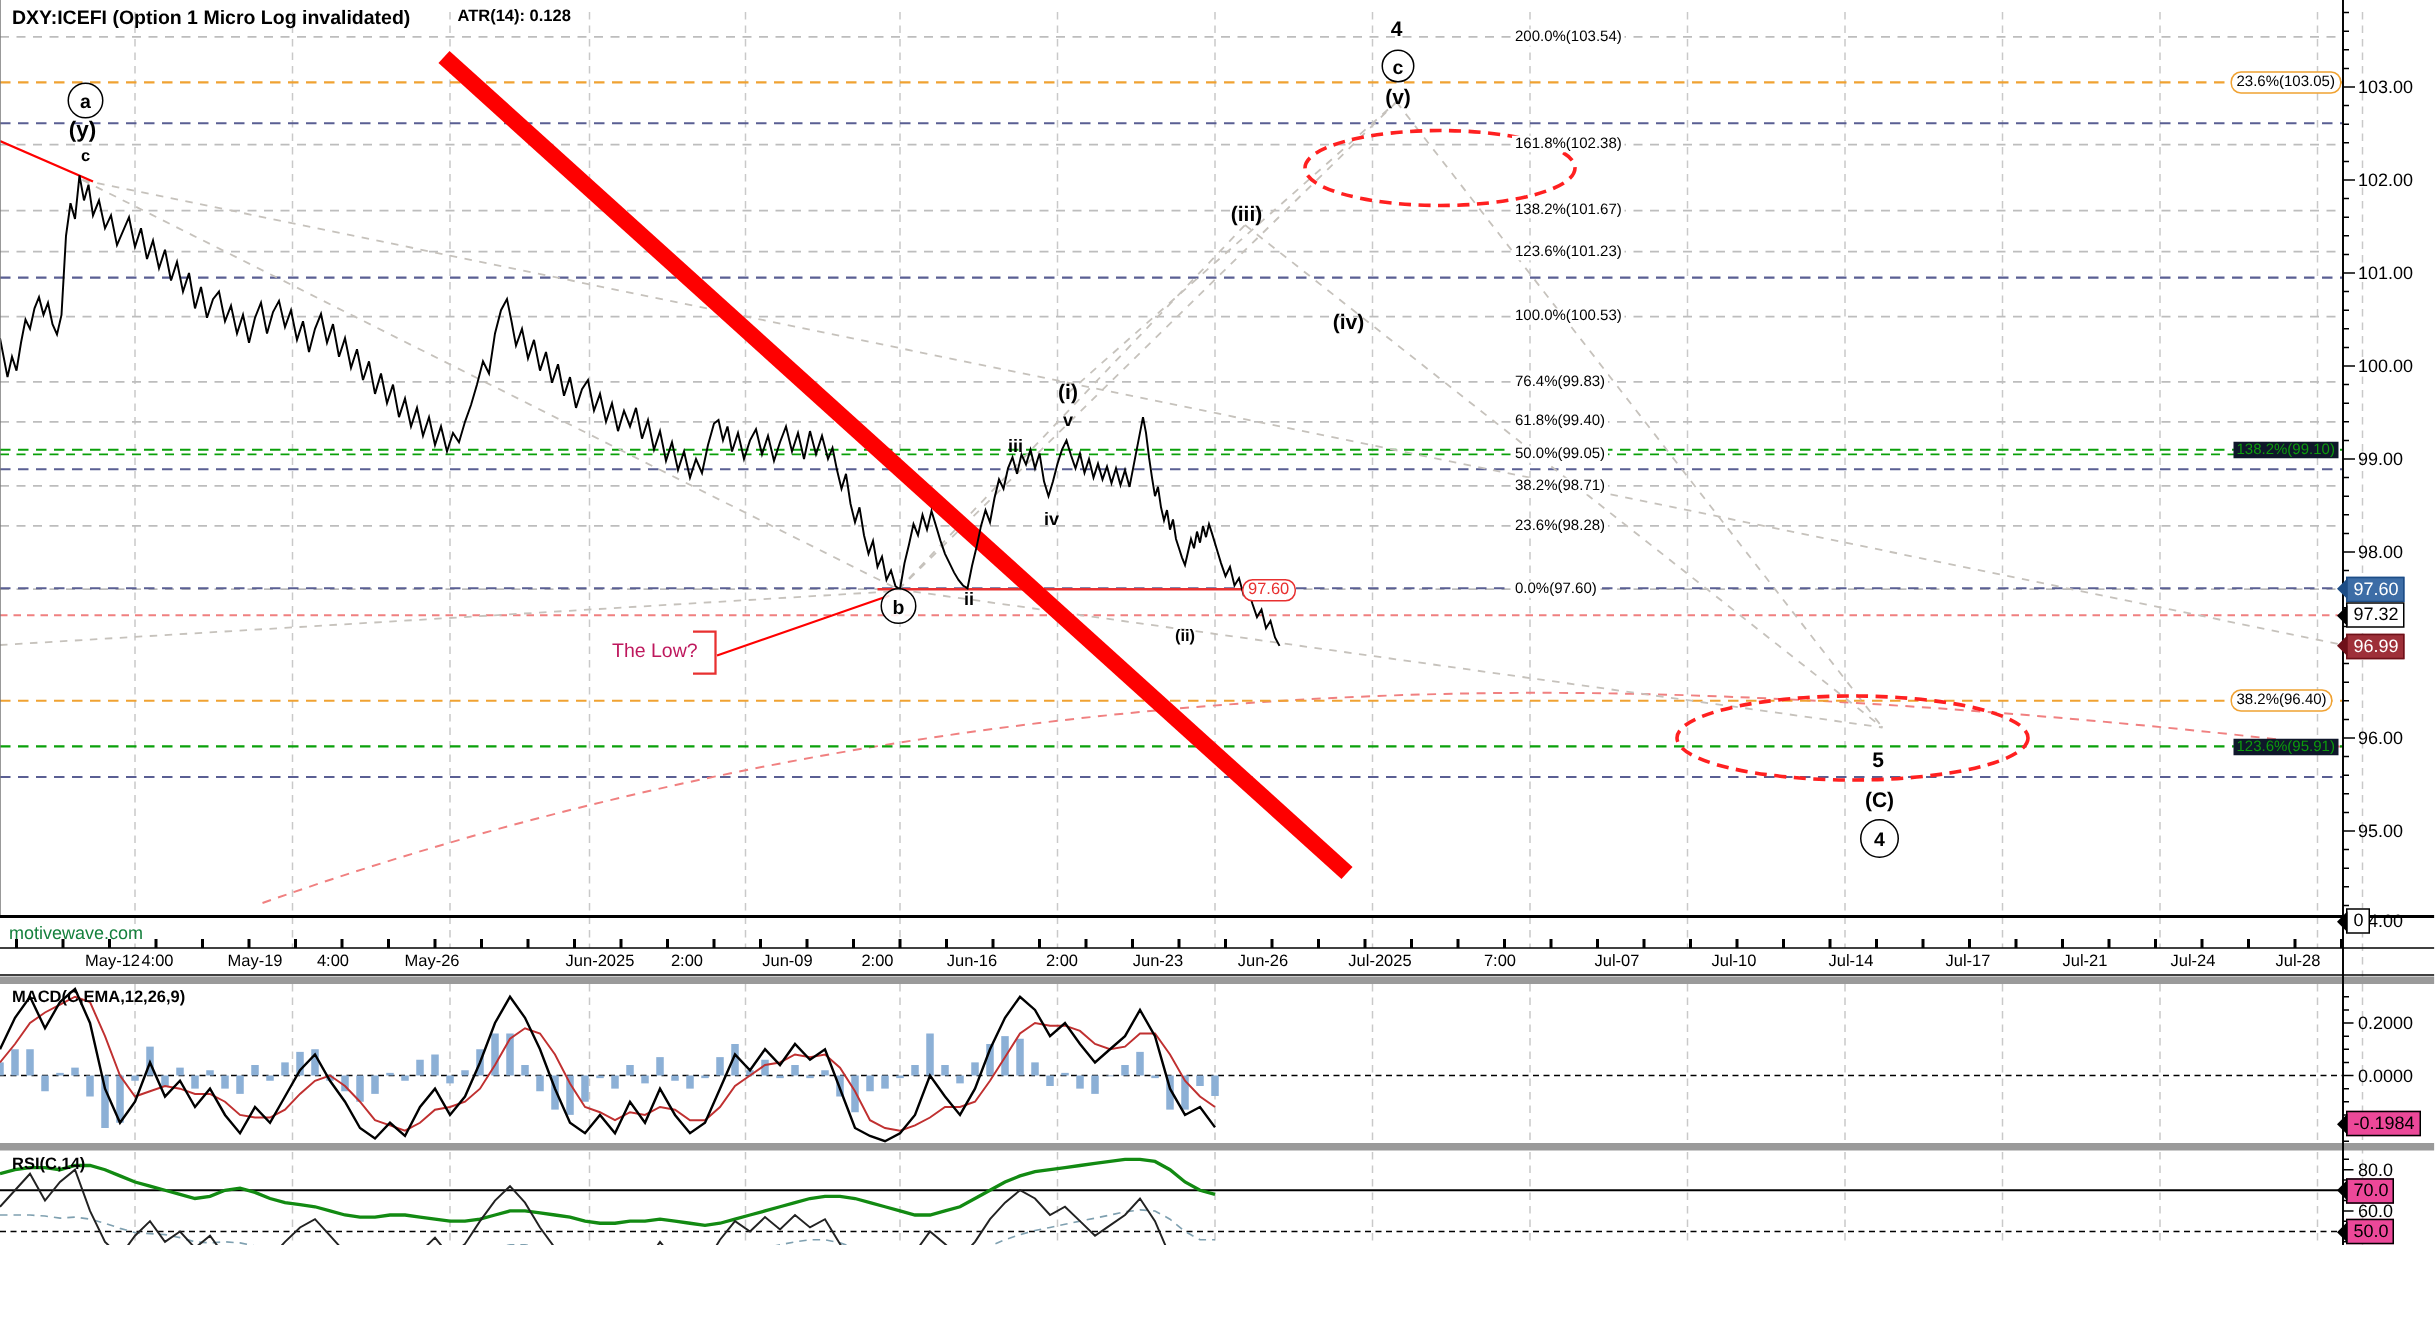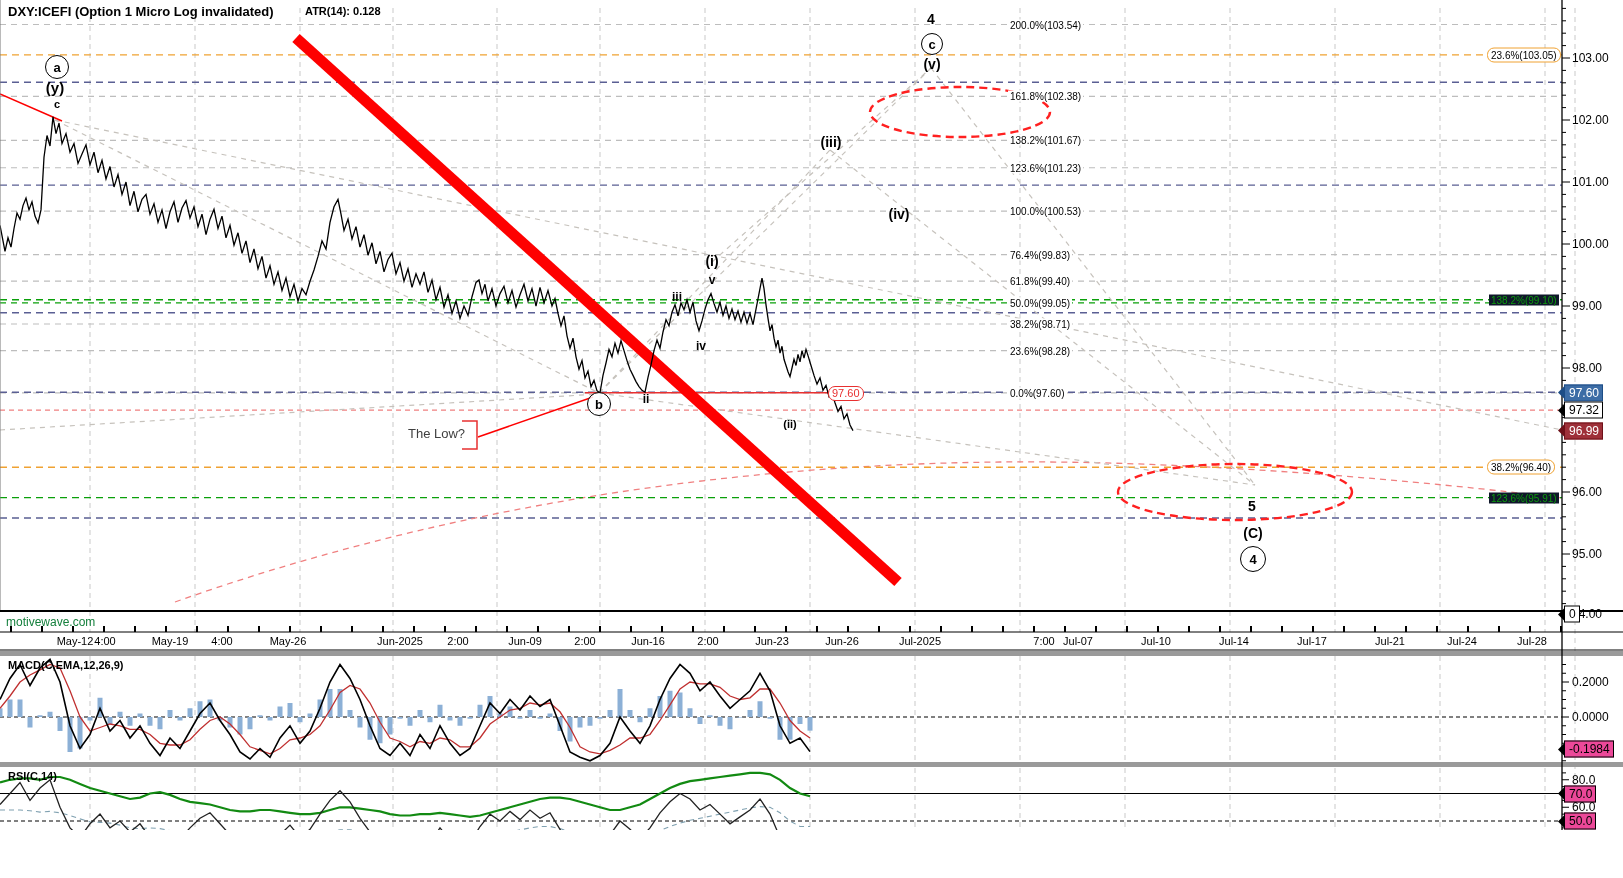--- a/index.html
+++ b/index.html
@@ -19,21 +19,21 @@
   .ind-lbl{font-size:11px;font-weight:bold;}
   .wave{font-weight:bold;}
   .wave-circle{border:1.4px solid #000;border-radius:50%;background:rgba(255,255,255,.85);
     display:flex;align-items:center;justify-content:center;font-weight:bold;}
   .tag{position:absolute;transform:translateY(-50%);font-size:12px;line-height:15px;padding:0 3px 0 4px;
     border:1px solid #000;background:#ec4899;color:#000;}
   .tag::before{content:"";position:absolute;left:-7px;top:50%;transform:translateY(-50%);
     border-top:7px solid transparent;border-bottom:7px solid transparent;border-right:7px solid var(--tc,#000);}
   .flag{font-size:11px;color:#e83030;border:1.5px solid #e83030;border-radius:7px;background:#fff;
     padding:0 3px;line-height:13px;}
-  .thelow{font-size:13px;color:#404040;}
+  .thelow{font-size:13px;color:#be185d;}
 </style>
 </head>
 <body>
 
 <div id="app">
   <svg id="cv" width="1623" height="878">
       <line x1="90" y1="8" x2="90" y2="632" stroke="#c9c9c9" stroke-width="1" stroke-dasharray="5,4"></line>
       <line x1="90" y1="656" x2="90" y2="762" stroke="#c9c9c9" stroke-width="1" stroke-dasharray="5,4"></line>
       <line x1="90" y1="768" x2="90" y2="871" stroke="#c9c9c9" stroke-width="1" stroke-dasharray="5,4"></line>
       <line x1="195" y1="8" x2="195" y2="632" stroke="#c9c9c9" stroke-width="1" stroke-dasharray="5,4"></line>
@@ -391,21 +391,21 @@
     <div class="lbl time-lbl" style="left: 288px; top: 635px;">May-26</div>
     <div class="lbl time-lbl" style="left: 400px; top: 635px; text-align: center;">Jun-2025</div>
     <div class="lbl time-lbl" style="left: 458px; top: 635px;">2:00</div>
     <div class="lbl time-lbl" style="left: 525px; top: 635px;">Jun-09</div>
     <div class="lbl time-lbl" style="left: 585px; top: 635px;">2:00</div>
     <div class="lbl time-lbl" style="left: 648px; top: 635px;">Jun-16</div>
     <div class="lbl time-lbl" style="left: 708px; top: 635px;">2:00</div>
     <div class="lbl time-lbl" style="left: 772px; top: 635px;">Jun-23</div>
     <div class="lbl time-lbl" style="left: 842px; top: 635px;">Jun-26</div>
     <div class="lbl time-lbl" style="left: 920px; top: 635px;">Jul-2025</div>
-    <div class="lbl time-lbl" style="left: 1000px; top: 635px; margin-left: 44px;">7:00</div>
+    <div class="lbl time-lbl" style="left: 1000px; top: 635px;">7:00</div>
     <div class="lbl time-lbl" style="left: 1078px; top: 635px;">Jul-07</div>
     <div class="lbl time-lbl" style="left: 1156px; top: 635px;">Jul-10</div>
     <div class="lbl time-lbl" style="left: 1234px; top: 635px;">Jul-14</div>
     <div class="lbl time-lbl" style="left: 1312px; top: 635px;">Jul-17</div>
     <div class="lbl time-lbl" style="left: 1390px; top: 635px;">Jul-21</div>
     <div class="lbl time-lbl" style="left: 1462px; top: 635px;">Jul-24</div>
     <div class="lbl time-lbl" style="left: 1532px; top: 635px;">Jul-28</div>
     <div class="lbl axis-lbl vctr" style="left: 1572px; top: 682px;">0.2000</div>
     <div class="lbl axis-lbl vctr" style="left: 1572px; top: 717px;">0.0000</div>
     <div class="lbl tag" style="left: 1564px; top: 749px; --tc: #000;">-0.1984</div>

